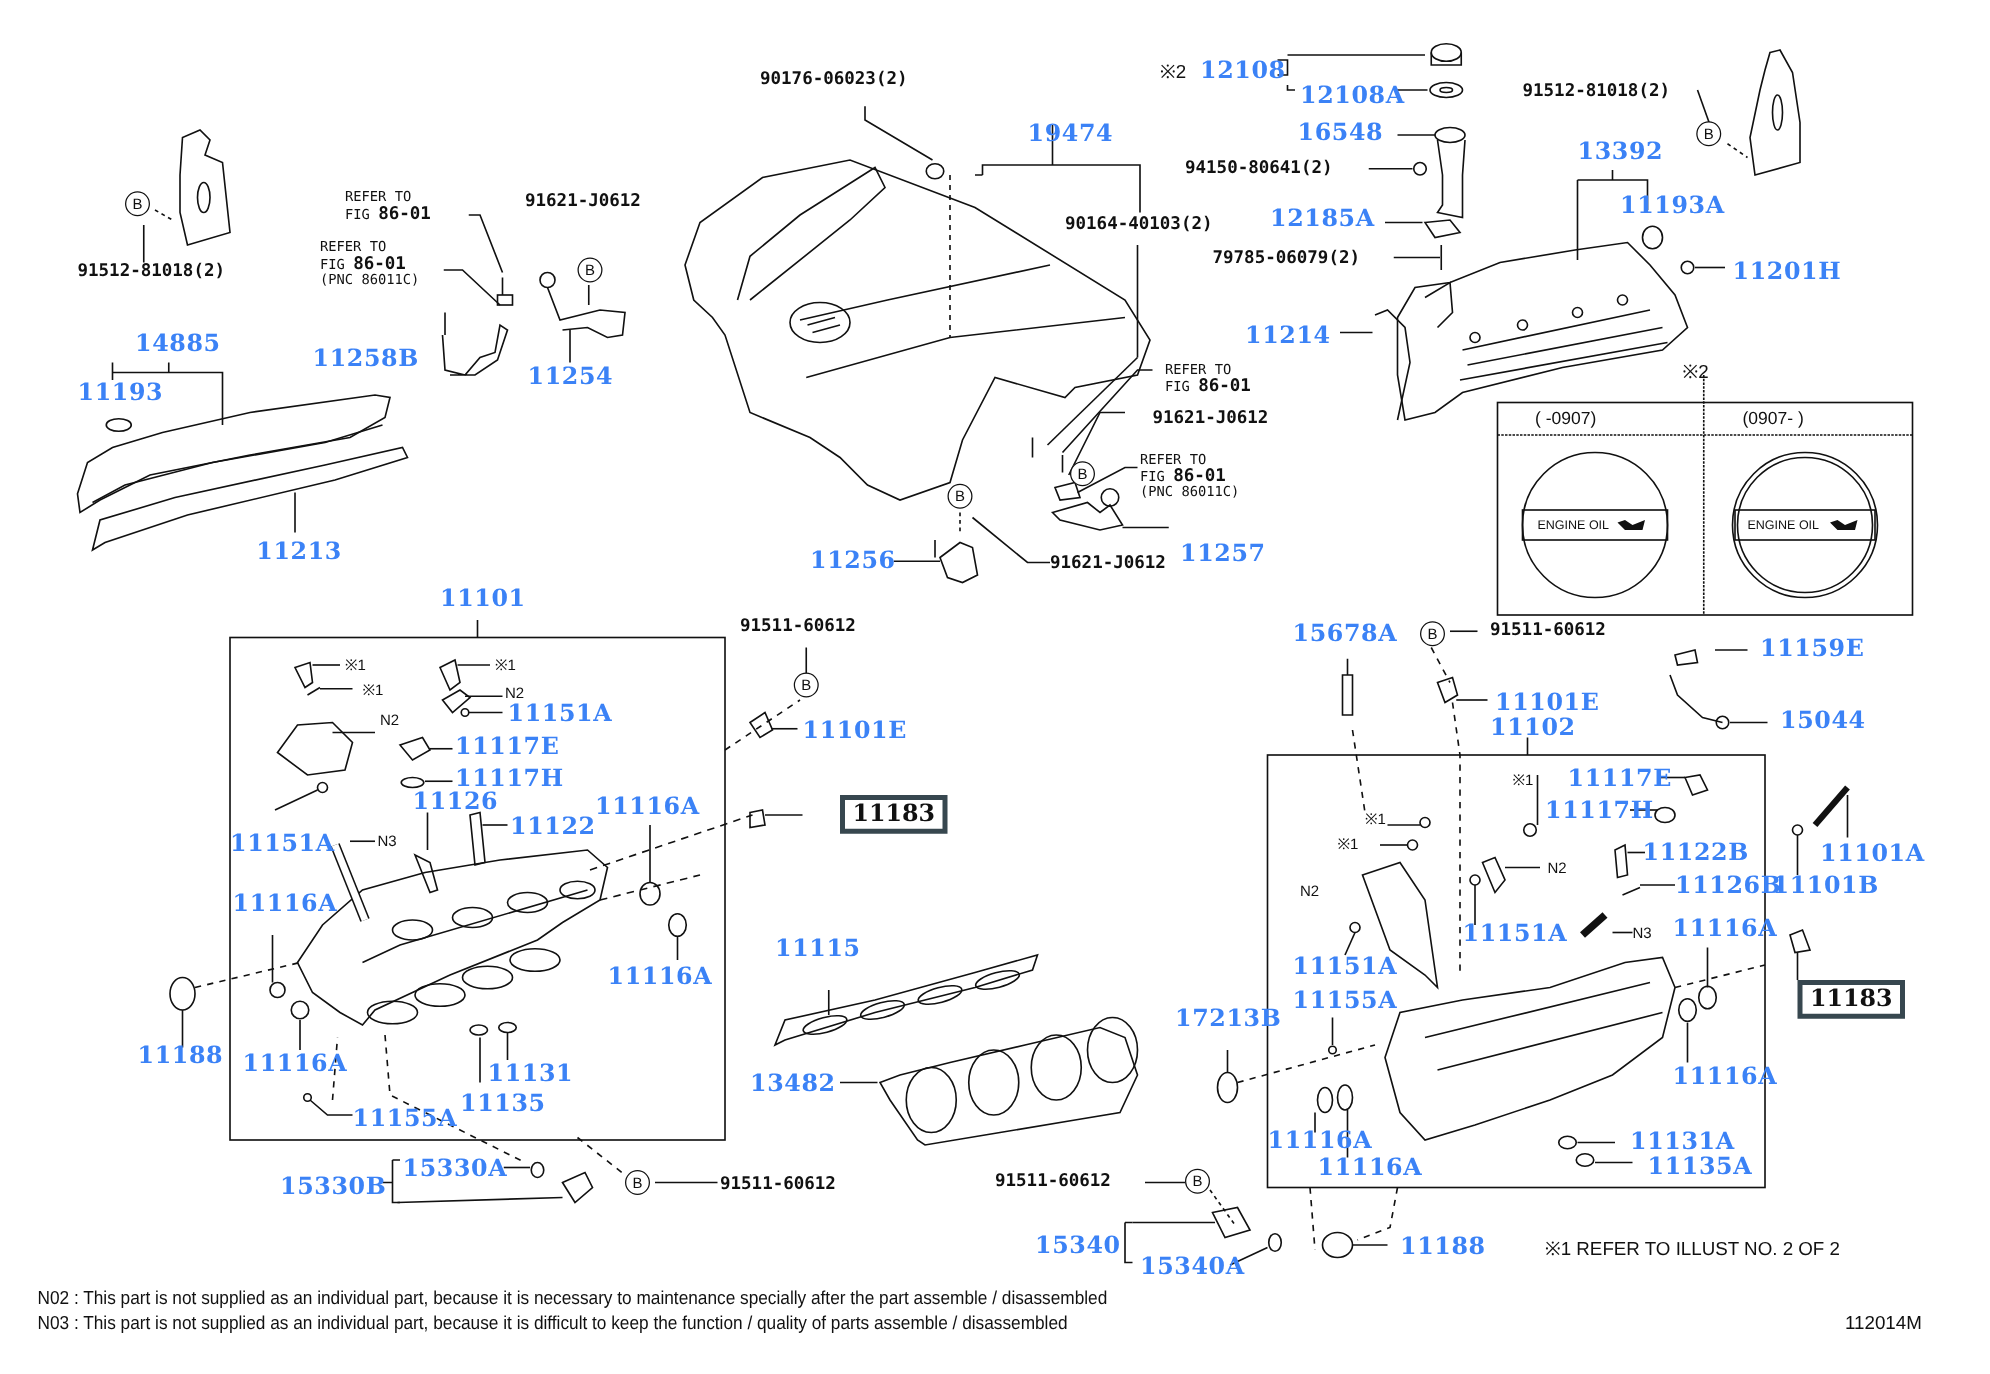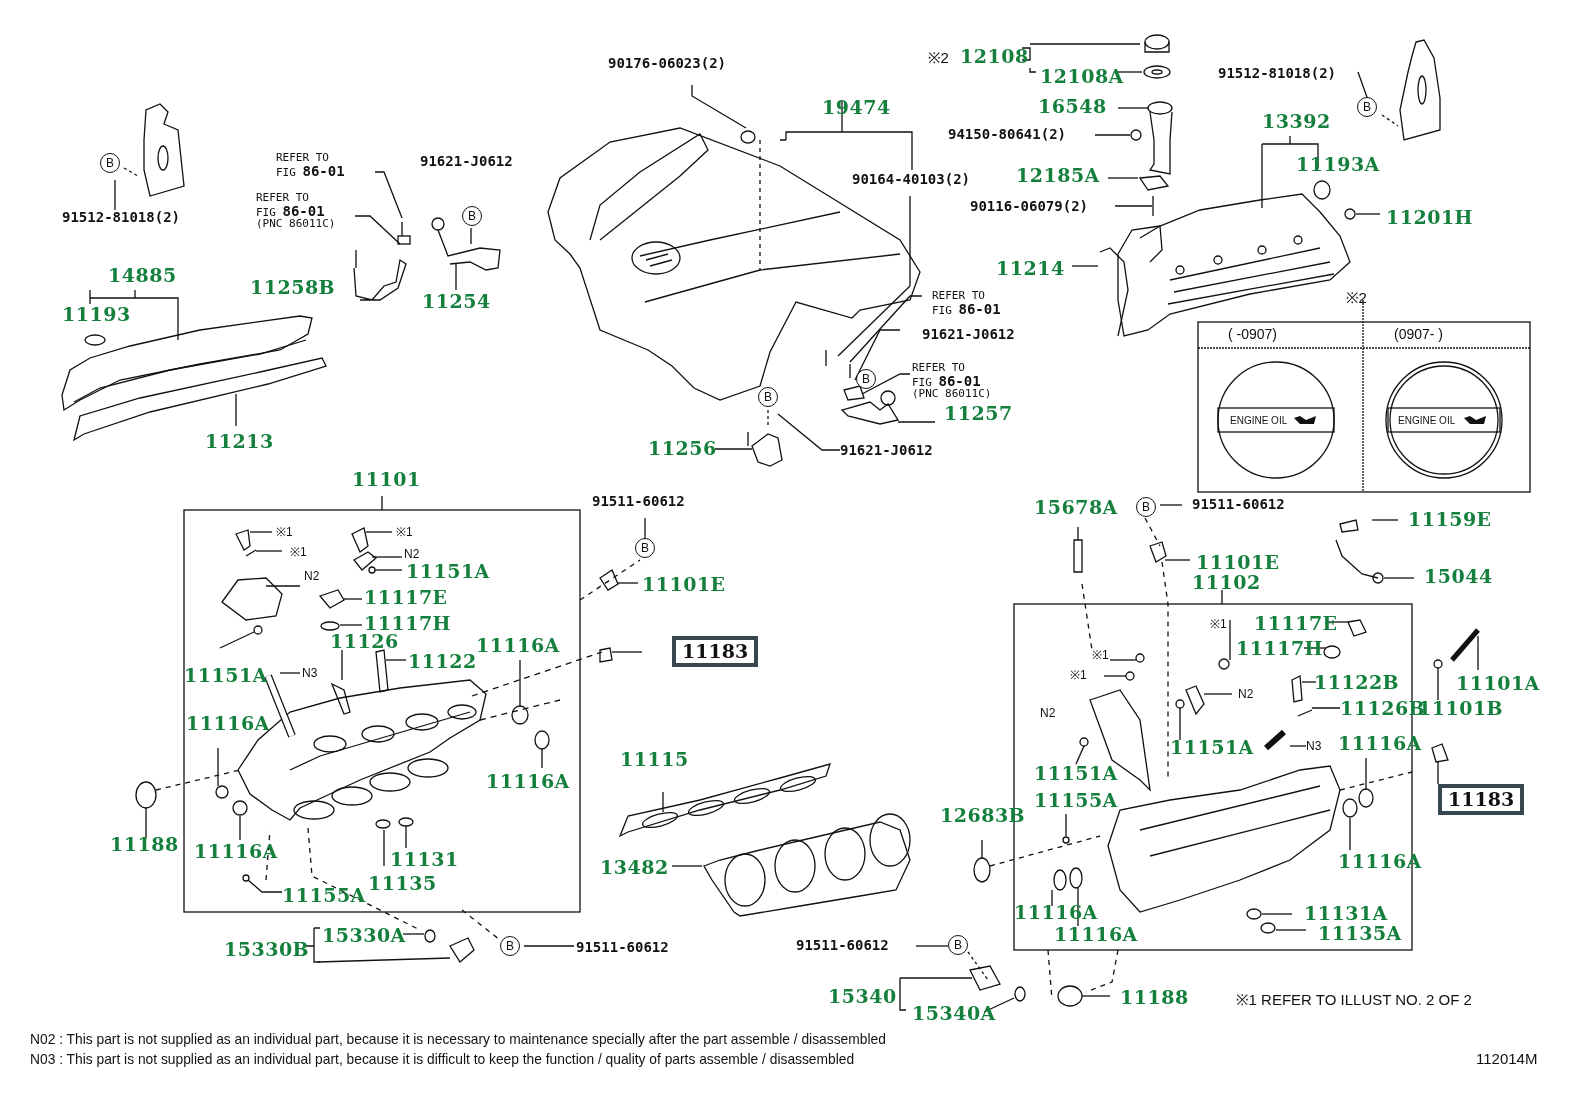--- a/index.html
+++ b/index.html
@@ -1,20 +1,20 @@
 <!DOCTYPE html>
 <html><head>
 <meta charset="utf-8">
 <style>
   html, body { margin:0; padding:0; background:#ffffff; }
   body { width:1592px; height:1099px; position:relative; overflow:hidden;
          font-family:"DejaVu Sans Mono", monospace; color:#111; }
   .canvas { position:absolute; left:0; top:0; width:1592px; height:1099px; }
   .lbl { position:absolute; font-family:"DejaVu Serif", serif; font-weight:bold;
-         font-size:19px; letter-spacing:0.5px; white-space:nowrap; line-height:1; color:#15803d; cursor:pointer; }
+         font-size:19px; letter-spacing:0.5px; white-space:nowrap; line-height:1; color:#3b82f6; cursor:pointer; }
   .pn { position:absolute; font-family:"DejaVu Sans Mono", monospace; font-weight:bold;
         font-size:14px; white-space:nowrap; line-height:1; color:#111; cursor:pointer; }
   .ref { position:absolute; font-family:"DejaVu Sans Mono", monospace; font-size:11px;
          line-height:1.05; white-space:nowrap; color:#111; }
   .ref b { font-size:14px; }
   .sm { position:absolute; font-family:"Liberation Sans", sans-serif; font-size:12px;
         white-space:nowrap; line-height:1; color:#111; }
   .hl { position:absolute; border:4px solid #37474f; background:#fff; padding:2px 6px;
         font-family:"DejaVu Serif", serif; font-weight:bold; font-size:19px; line-height:1;
         color:#111; cursor:pointer;margin-left:30px; }
@@ -355,40 +355,40 @@
 <div class="ref" style="left:256px;top:192px">
   <div>REFER TO</div>
   <div><span>FIG </span><b>86-01</b></div>
   <div>(PNC 86011C)</div>
 </div>
 
 <span class="pn" style="left:608px;top:56px">90176-06023(2)</span>
 <span class="lbl" style="left:822px;top:98px">19474</span>
 <span class="pn" style="left:852px;top:172px">90164-40103(2)</span>
 <span class="pn" style="left:922px;top:327px">91621-J0612</span>
-<span class="lbl" style="left:944px;top:404px">11257</span>
+<span class="lbl" style="left:944px;top:434px">11257</span>
 <span class="lbl" style="left:648px;top:439px">11256</span>
 <span class="pn" style="left:840px;top:443px">91621-J0612</span>
 <div class="ref" style="left:932px;top:290px">
   <div>REFER TO</div>
   <div><span>FIG </span><b>86-01</b></div>
 </div>
 <div class="ref" style="left:912px;top:362px">
   <div>REFER TO</div>
   <div><span>FIG </span><b>86-01</b></div>
   <div>(PNC 86011C)</div>
 </div>
 
 <span class="sm" style="left:928px;top:50px;font-size:15px">※2</span>
 <span class="lbl" style="left:960px;top:47px">12108</span>
 <span class="lbl" style="left:1040px;top:67px">12108A</span>
 <span class="lbl" style="left:1038px;top:97px">16548</span>
 <span class="pn" style="left:948px;top:127px">94150-80641(2)</span>
 <span class="lbl" style="left:1016px;top:166px">12185A</span>
-<span class="pn" style="left:970px;top:199px">90116-06079(2)</span>
+<span class="pn" style="left:970px;top:199px">79785-06079(2)</span>
 <span class="pn" style="left:1218px;top:66px">91512-81018(2)</span>
 <span class="lbl" style="left:1262px;top:112px">13392</span>
 <span class="lbl" style="left:1296px;top:155px">11193A</span>
 <span class="lbl" style="left:1386px;top:208px">11201H</span>
 <span class="lbl" style="left:996px;top:259px">11214</span>
 
 <span class="sm" style="left:1346px;top:290px;font-size:15px">※2</span>
 <span class="cap-cell" style="left:1228px;top:326px">(      -0907)</span>
 <span class="cap-cell" style="left:1394px;top:326px">(0907-      )</span>
 <span class="oil" style="left:1230px;top:415px">ENGINE OIL</span>
@@ -447,21 +447,21 @@
 <span class="lbl" style="left:1456px;top:674px">11101A</span>
 <span class="lbl" style="left:1418px;top:699px">11101B</span>
 <span class="sm" style="left:1238px;top:688px">N2</span>
 <span class="sm" style="left:1040px;top:707px">N2</span>
 <span class="sm" style="left:1306px;top:740px">N3</span>
 <span class="lbl" style="left:1170px;top:738px">11151A</span>
 <span class="lbl" style="left:1034px;top:764px">11151A</span>
 <span class="lbl" style="left:1338px;top:734px">11116A</span>
 <span class="lbl" style="left:1034px;top:791px">11155A</span>
 <span class="hl" style="left:1408px;top:784px">11183</span>
-<span class="lbl" style="left:940px;top:806px">12683B</span>
+<span class="lbl" style="left:940px;top:806px">17213B</span>
 <span class="lbl" style="left:1338px;top:852px">11116A</span>
 <span class="lbl" style="left:1014px;top:903px">11116A</span>
 <span class="lbl" style="left:1054px;top:925px">11116A</span>
 <span class="lbl" style="left:1304px;top:904px">11131A</span>
 <span class="lbl" style="left:1318px;top:924px">11135A</span>
 <span class="pn" style="left:796px;top:938px">91511-60612</span>
 <span class="lbl" style="left:828px;top:987px">15340</span>
 <span class="lbl" style="left:912px;top:1004px">15340A</span>
 <span class="lbl" style="left:1120px;top:988px">11188</span>
 

